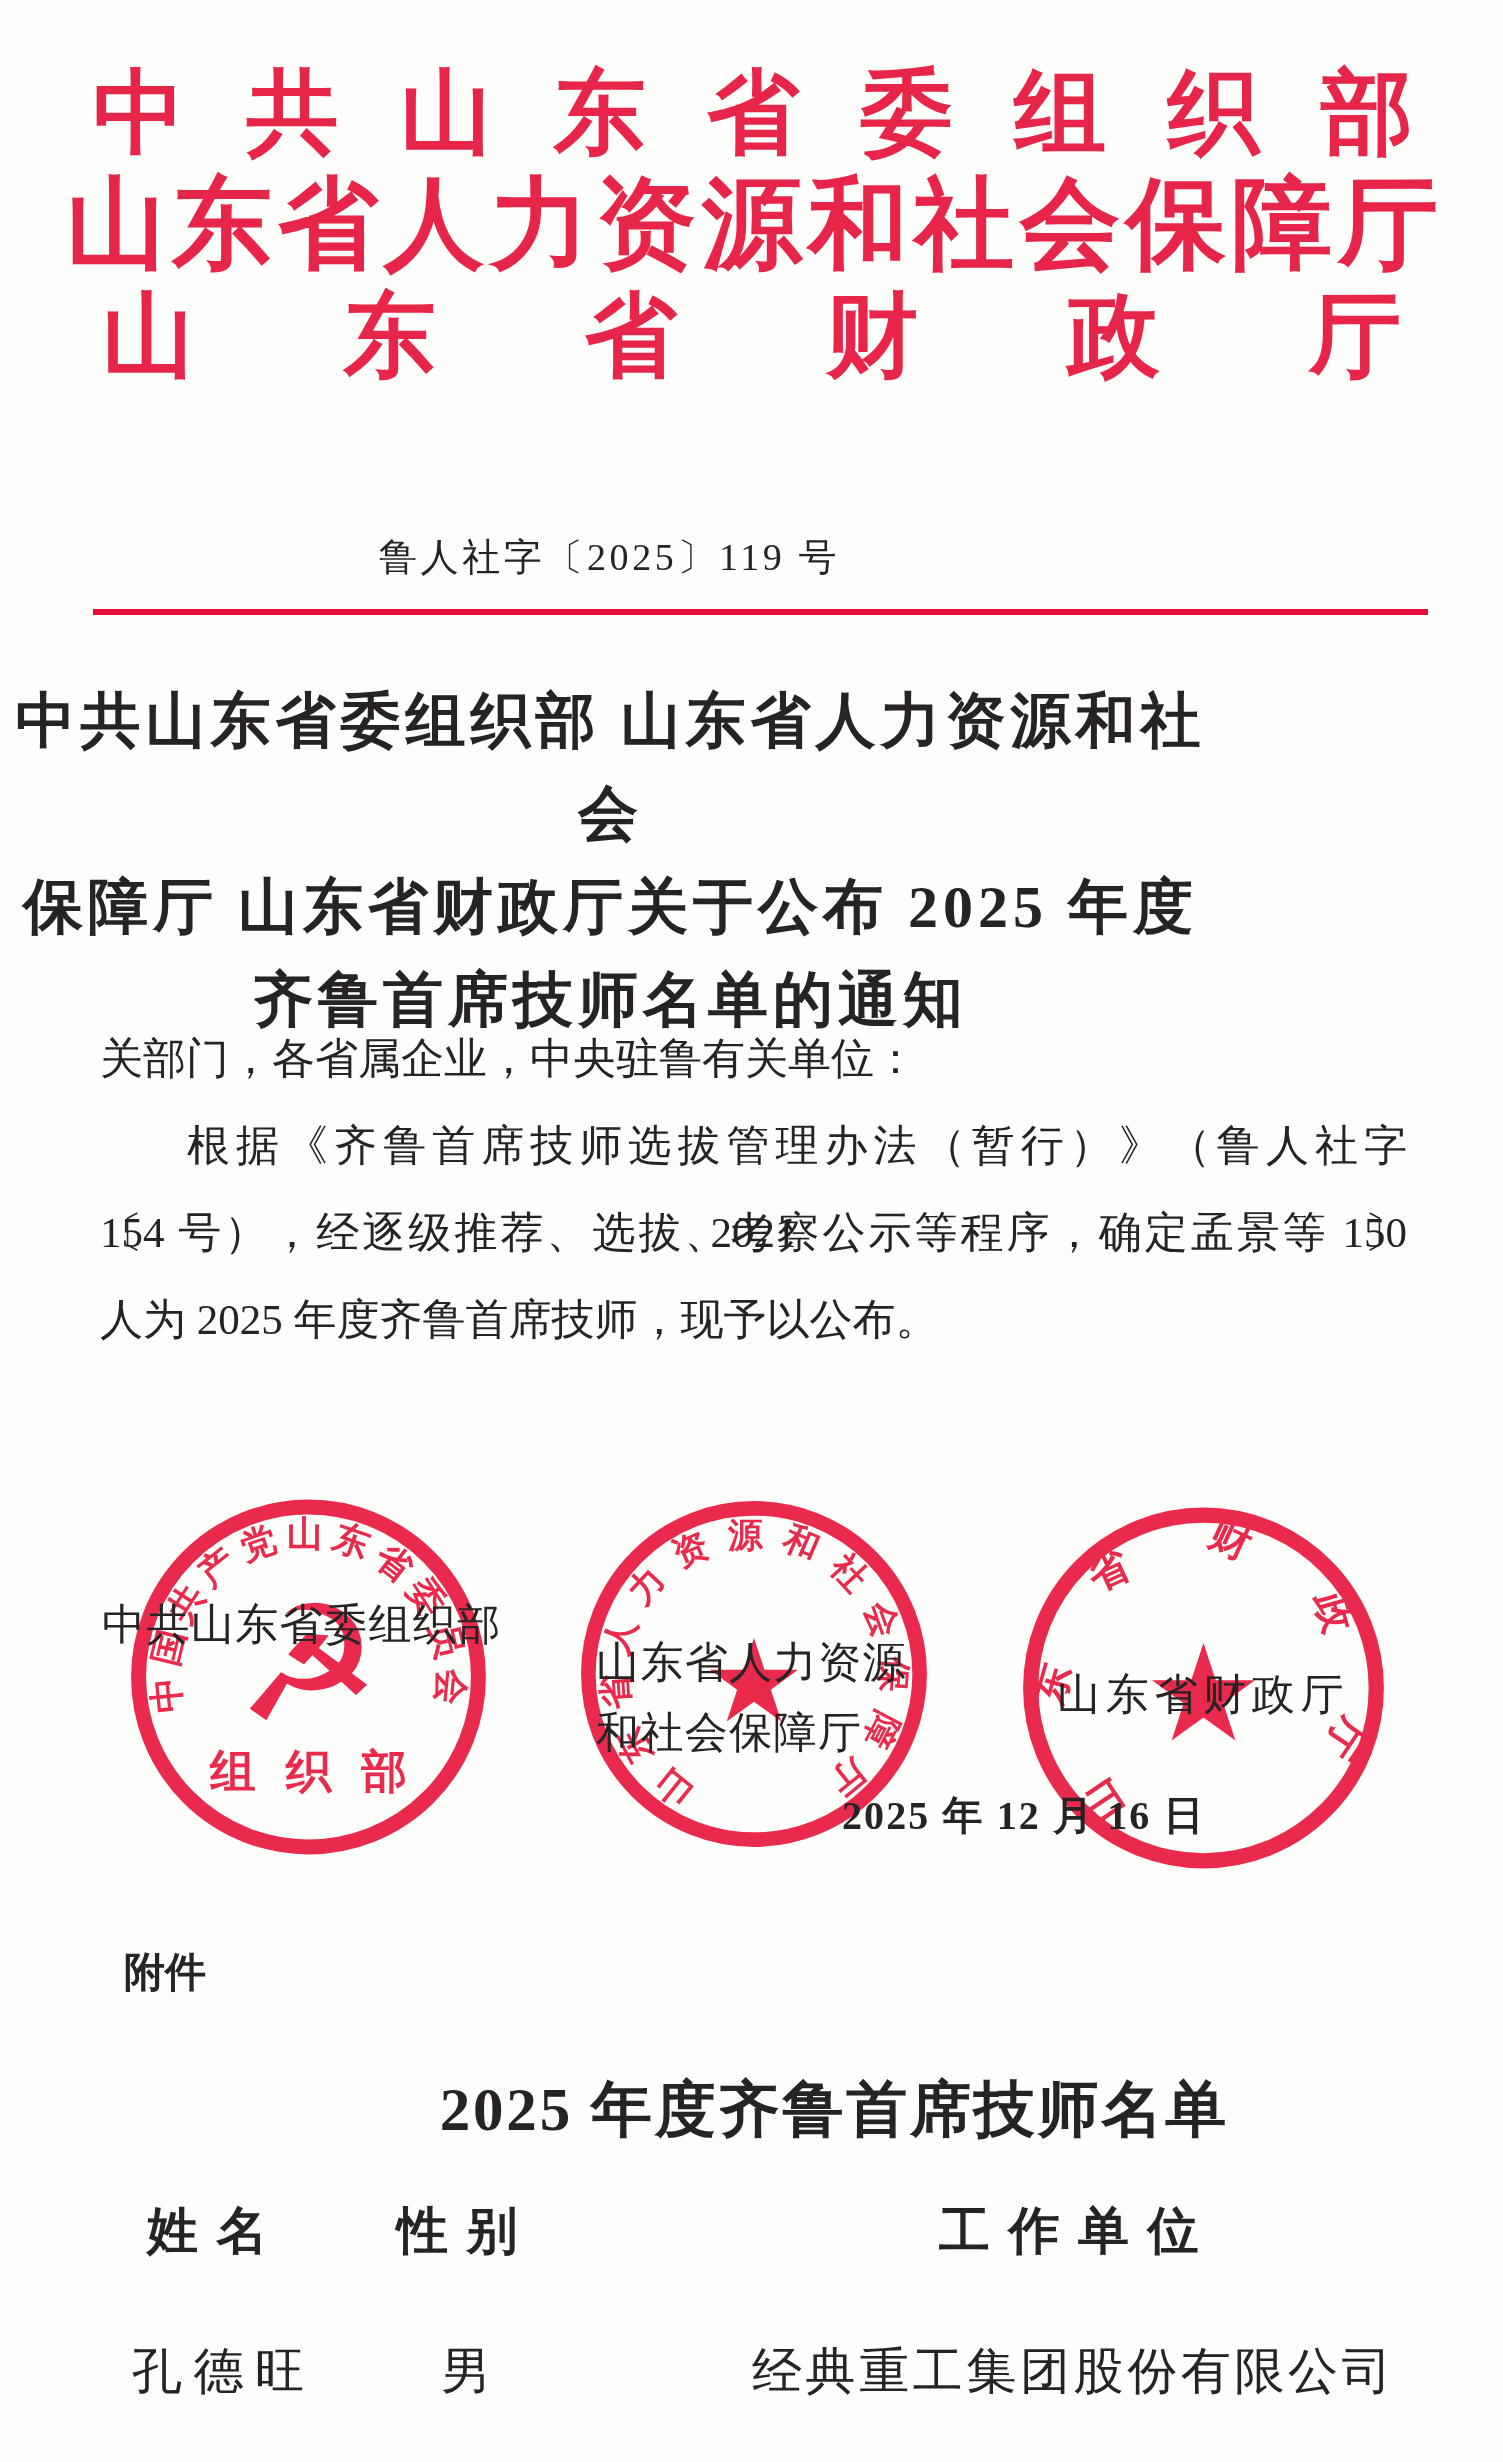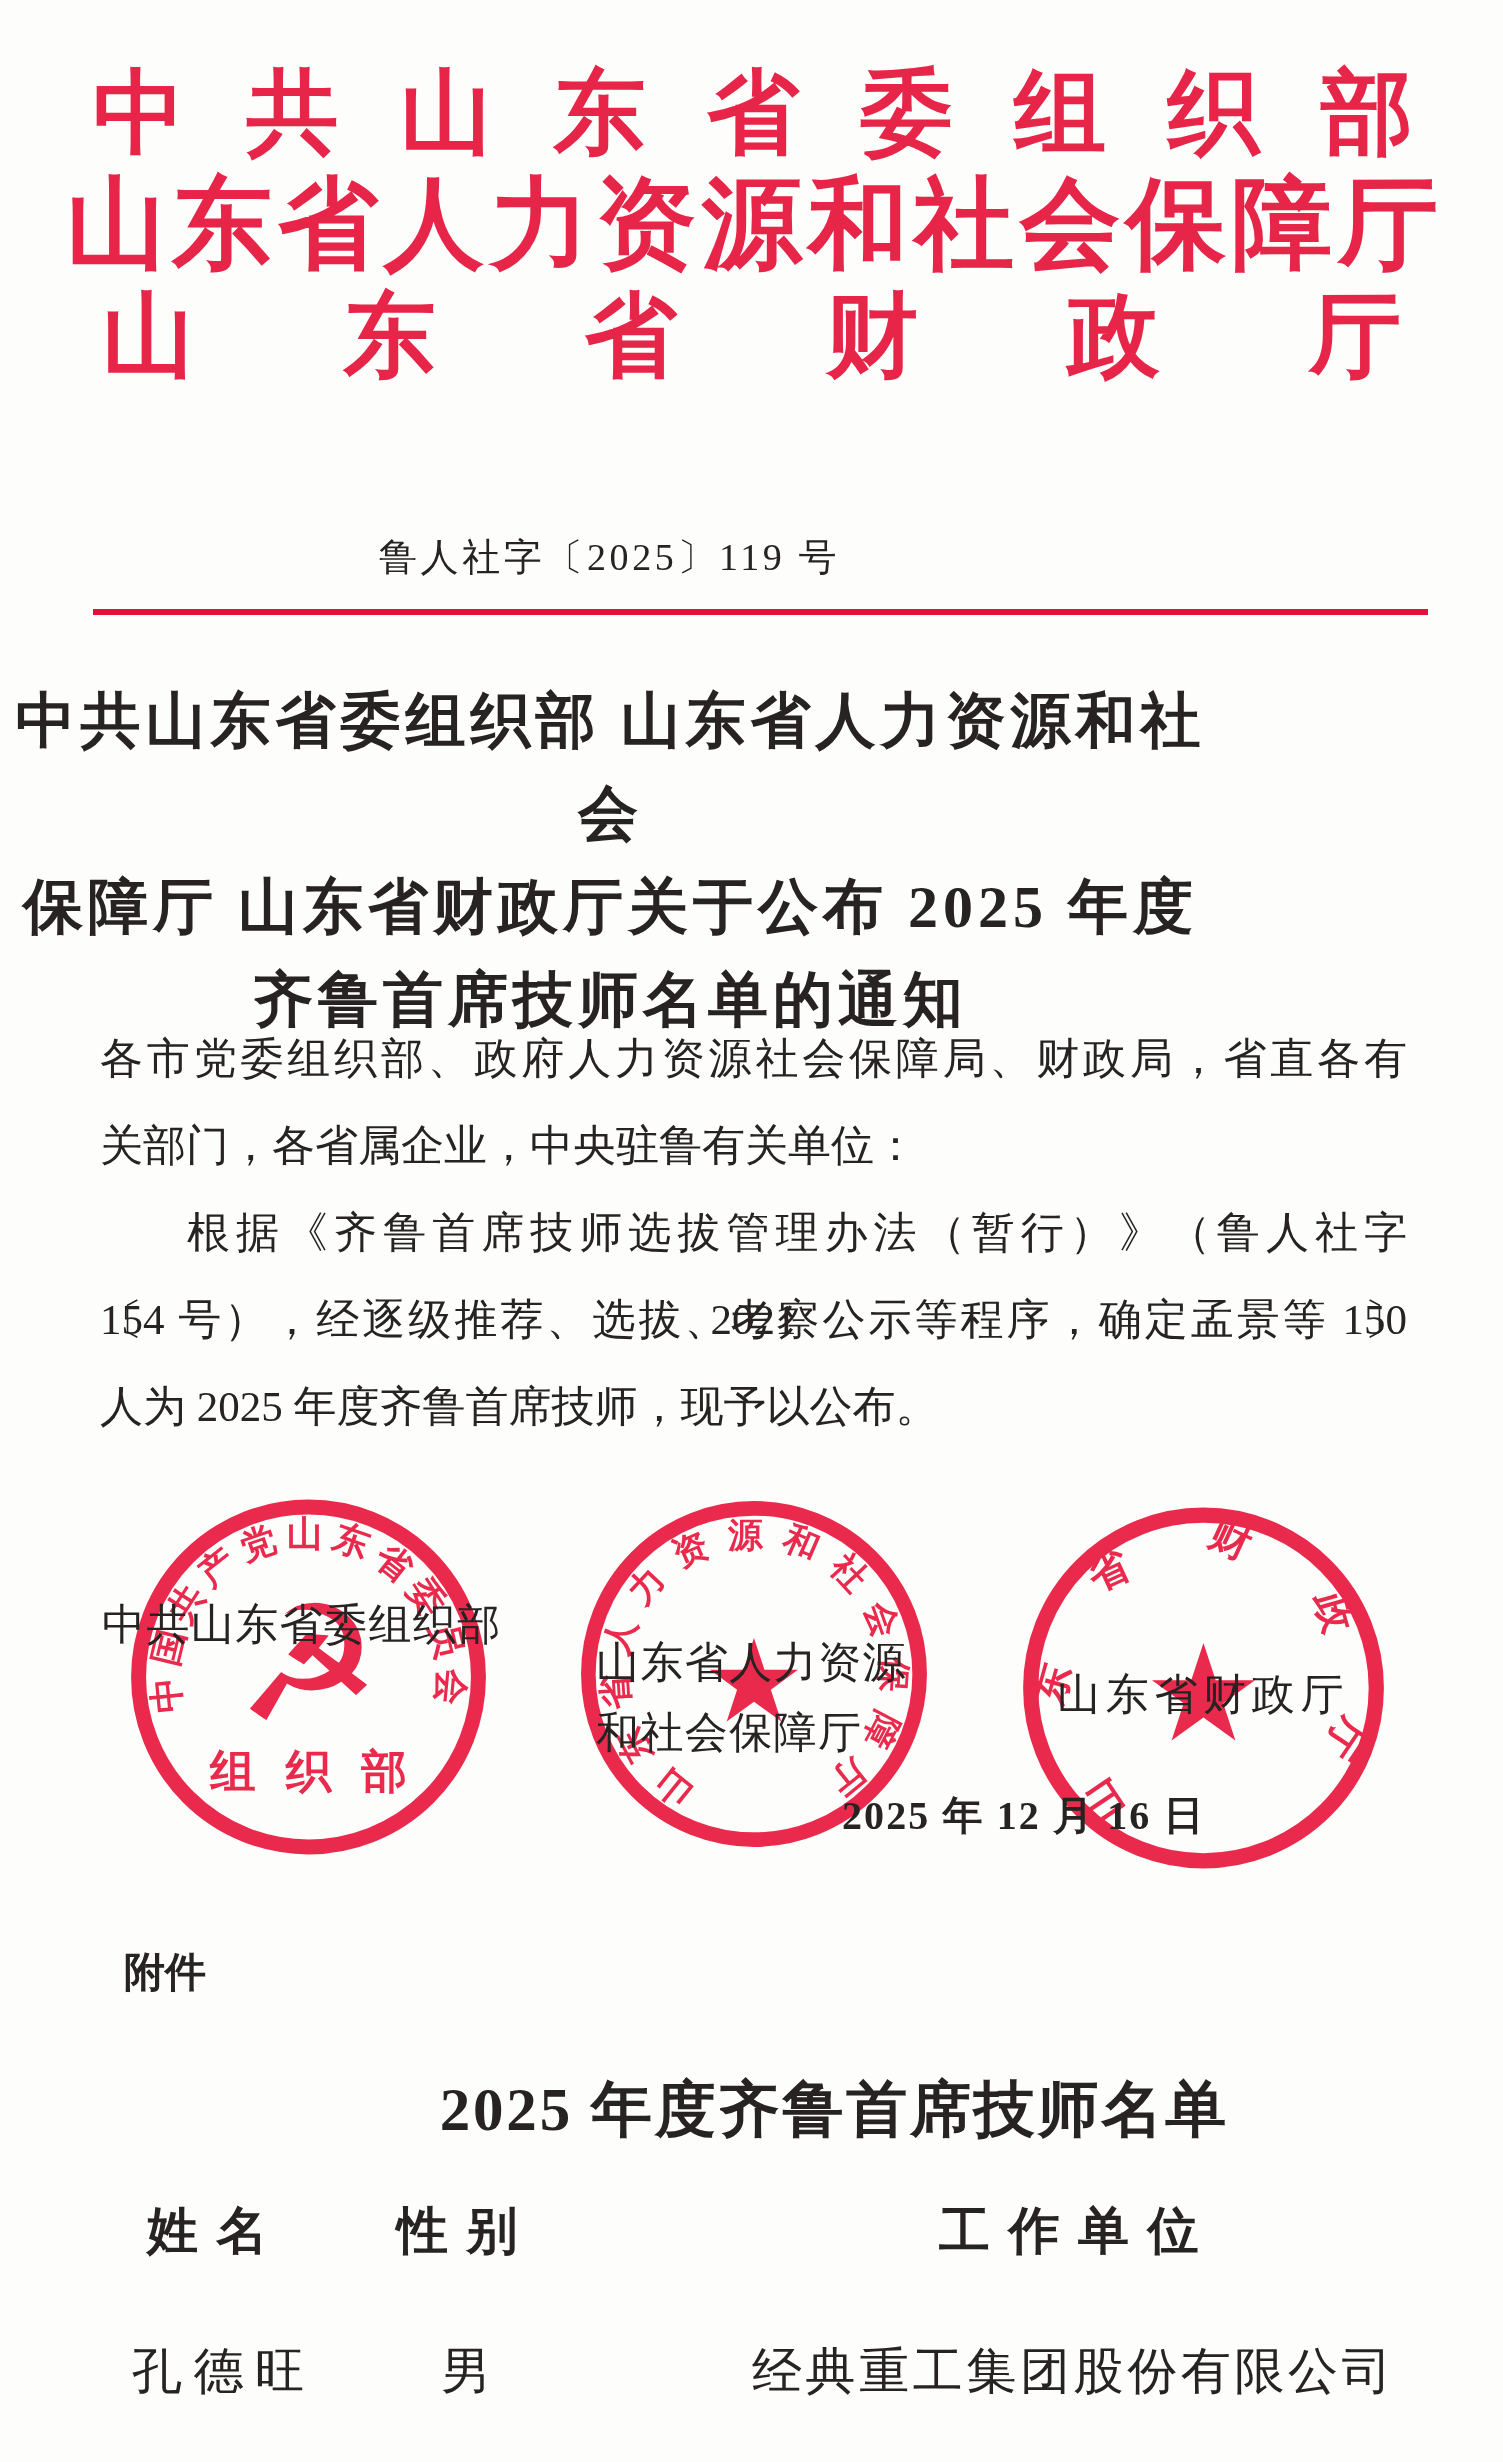--- a/index.html
+++ b/index.html
@@ -146,21 +146,20 @@
 
   <div class="abs rule"></div>
 
   <div class="abs title">
     <div>中共山东省委组织部 山东省人力资源和社会</div>
     <div>保障厅 山东省财政厅关于公布 2025 年度</div>
     <div>齐鲁首席技师名单的通知</div>
   </div>
 
   <div class="abs bodytext">
-    <div class="bl fill">各市党委组织部、政府人力资源社会保障局、财政局，省直各有</div>
     <div class="bl">关部门，各省属企业，中央驻鲁有关单位：</div>
     <div class="bl fill ind">根据《齐鲁首席技师选拔管理办法（暂行）》（鲁人社字〔2021〕</div>
     <div class="bl fill">154 号），经逐级推荐、选拔、考察公示等程序，确定孟景等 150</div>
     <div class="bl">人为 2025 年度齐鲁首席技师，现予以公布。</div>
   </div>
 
   <svg class="abs seal seal1" viewBox="0 0 500 500">
     <ellipse cx="250" cy="250" rx="238" ry="238" fill="none" stroke="currentColor" stroke-width="21"></ellipse>
     <defs>
         <path id="arc1" d="M 73.2 297.4 A 183 183 0 1 1 426.8 297.4" fill="none"></path>

